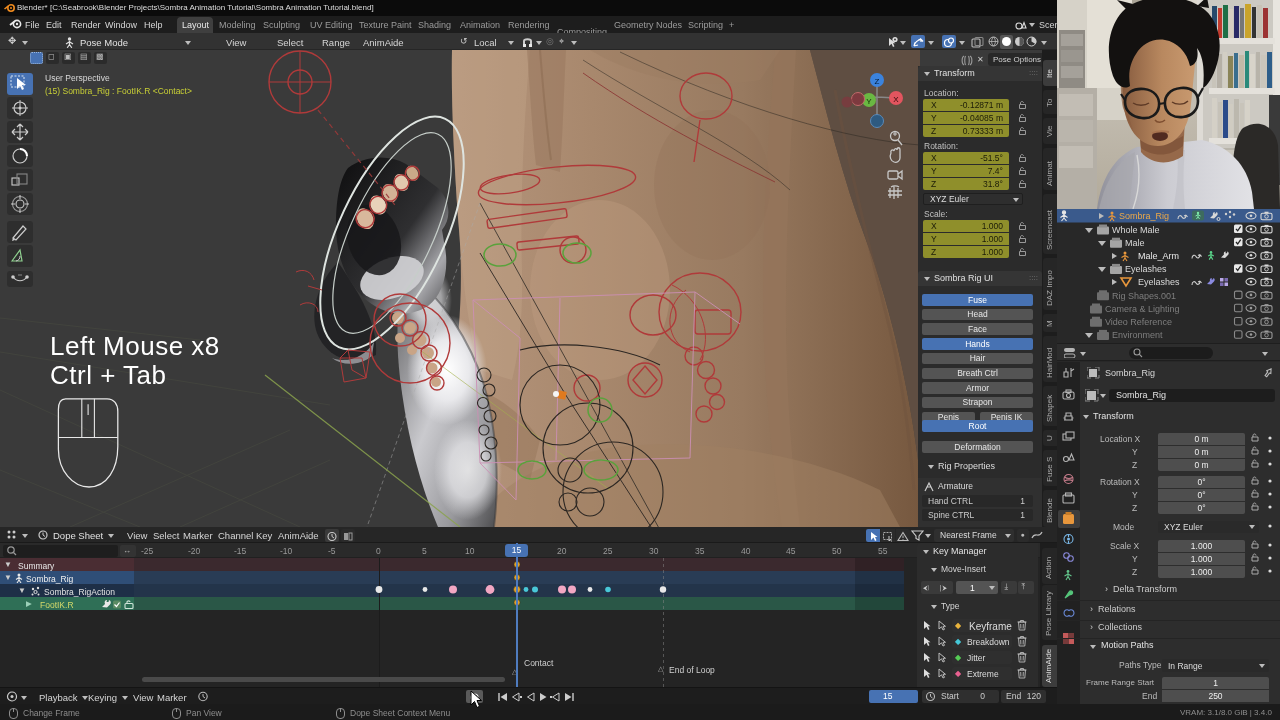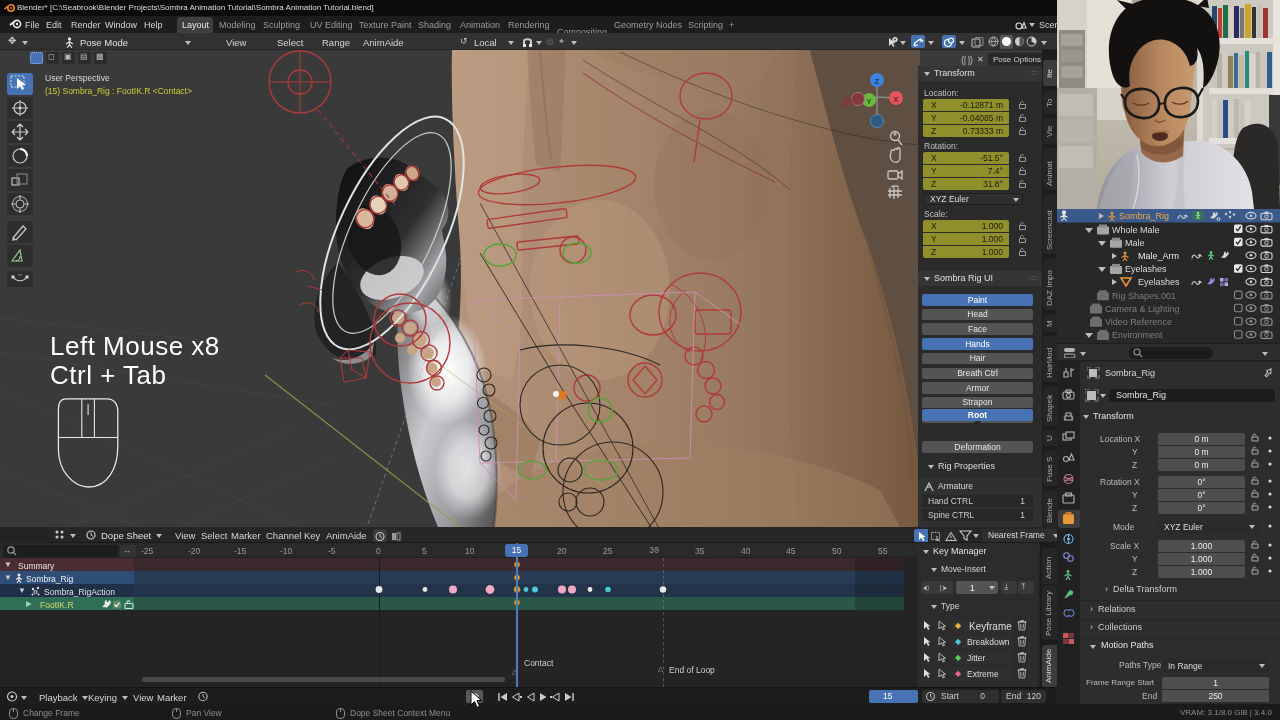--- a/index.html
+++ b/index.html
@@ -477,21 +477,21 @@
         <svg class="abs" style="left:100px;top:181px;" width="10" height="10">
           <path d="M2.5 4.5 L2.5 3 C2.5 1 5.5 1 5.5 3 M1.5 4.5 L7.5 4.5 L7.5 8.5 L1.5 8.5 Z" stroke="#999" fill="none"></path>
         </svg>
 
   <div class="abs" style="left:0;top:205px;width:124px;height:15px;background:#353535;border-radius:3px 3px 0 0;">
     <span class="chev abs" style="left:6px;top:6px;"></span>
           <span class="abs" style="left:16px;top:2px;font-size:9px;color:#e0e0e0;">Sombra Rig UI</span>
     <span class="abs" style="right:4px;top:2px;font-size:8px;color:#777;">::::</span>
   </div>
   <div class="abs" style="left:4px;top:228px;width:111px;height:11.5px;background:#4772b3;border-radius:2px;">
-          <span style="position:absolute;left:0;right:0;top:0.5px;font-size:8.5px;color:#fff;text-align:center;">Paint</span>
+          <span style="position:absolute;left:0;right:0;top:0.5px;font-size:8.5px;color:#fff;text-align:center;">Fuse</span>
         </div>
   <div class="abs" style="left:4px;top:242.7px;width:111px;height:11.5px;background:#545454;border-radius:2px;">
           <span style="position:absolute;left:0;right:0;top:0.5px;font-size:8.5px;color:#e8e8e8;text-align:center;">Head</span>
         </div>
   <div class="abs" style="left:4px;top:257.4px;width:111px;height:11.5px;background:#545454;border-radius:2px;">
           <span style="position:absolute;left:0;right:0;top:0.5px;font-size:8.5px;color:#e8e8e8;text-align:center;">Face</span>
         </div>
   <div class="abs" style="left:4px;top:272.1px;width:111px;height:11.5px;background:#4772b3;border-radius:2px;">
           <span style="position:absolute;left:0;right:0;top:0.5px;font-size:8.5px;color:#fff;text-align:center;">Hands</span>
         </div>
@@ -506,21 +506,21 @@
         </div>
   <div class="abs" style="left:4px;top:330.9px;width:111px;height:11.5px;background:#545454;border-radius:2px;">
           <span style="position:absolute;left:0;right:0;top:0.5px;font-size:8.5px;color:#e8e8e8;text-align:center;">Strapon</span>
         </div>
   <div class="abs" style="left:4px;top:345.6px;width:53px;height:11.5px;background:#545454;border-radius:2px;">
           <span style="position:absolute;left:0;right:0;top:0.5px;font-size:8.5px;color:#e8e8e8;text-align:center;">Penis</span>
         </div>
   <div class="abs" style="left:62px;top:345.6px;width:53px;height:11.5px;background:#545454;border-radius:2px;">
           <span style="position:absolute;left:0;right:0;top:0.5px;font-size:8.5px;color:#e8e8e8;text-align:center;">Penis IK</span>
         </div>
-  <div class="abs" style="left:4px;top:343px;width:111px;height:11.5px;background:#4772b3;border-radius:2px;font-weight:bold;">
+  <div class="abs" style="left:4px;top:354px;width:111px;height:11.5px;background:#4772b3;border-radius:2px;">
           <span style="position:absolute;left:0;right:0;top:0.5px;font-size:8.5px;color:#fff;text-align:center;">Root</span>
         </div>
   <div class="abs" style="left:4px;top:375px;width:111px;height:11.5px;background:#545454;border-radius:2px;">
           <span style="position:absolute;left:0;right:0;top:0.5px;font-size:8.5px;color:#e8e8e8;text-align:center;">Deformation</span>
         </div>
   <div class="abs" style="left:10px;top:395px;">
           <span class="chev abs" style="left:0;top:4px;"></span>
           <span class="abs" style="left:10px;top:0;font-size:9px;color:#ddd;white-space:nowrap;">Rig Properties</span>
         </div>
   <div class="abs" style="left:0;top:412px;width:124px;height:49px;background:#303030;">
@@ -574,21 +574,21 @@
           <span style="position:absolute;left:2px;top:32px;font-size:8px;color:#aaa;transform:rotate(-90deg);transform-origin:0 0;white-space:nowrap;">Fuse S</span>
         </div>
   <div class="abs" style="left:1px;top:440px;width:14px;height:37px;background:#262626;border-radius:3px 0 0 3px;">
           <span style="position:absolute;left:2px;top:33px;font-size:8px;color:#aaa;transform:rotate(-90deg);transform-origin:0 0;white-space:nowrap;">Blende</span>
         </div>
 </div>
 </div>
 
 <div id="dope" class="abs" style="left:0;top:527px;width:1057px;height:177px;background:#242424;overflow:hidden;">
 
-  <div class="abs" style="left:0;top:0;width:1057px;height:16px;background:#262626;border-bottom:1px solid #1a1a1a;margin-left:48px;">
+  <div class="abs" style="left:0;top:0;width:1057px;height:16px;background:#262626;border-bottom:1px solid #1a1a1a;">
     <svg class="abs" style="left:6px;top:3px;" width="14" height="10">
           <circle cx="3" cy="2" r="1.5" fill="#ccc"></circle>
           <circle cx="8" cy="2" r="1.5" fill="#ccc"></circle>
           <circle cx="3" cy="7" r="1.5" fill="#ccc"></circle>
           <circle cx="8" cy="7" r="1.5" fill="#ccc"></circle>
         </svg>
         <span class="chev abs" style="left:22px;top:7px;"></span>
     <svg class="abs" style="left:38px;top:2.5px;" width="12" height="11">
           <circle cx="5" cy="5" r="4" fill="none" stroke="#ccc" stroke-width="1.2"></circle>
           <path d="M5 2.5 L5 5 L7 6.5" stroke="#ccc" stroke-width="1" fill="none"></path>
@@ -649,21 +649,21 @@
     <span class="abs" style="left:141px;top:3px;font-size:8.5px;color:#9a9a9a;">-25</span>
     <span class="abs" style="left:188px;top:3px;font-size:8.5px;color:#9a9a9a;">-20</span>
     <span class="abs" style="left:234px;top:3px;font-size:8.5px;color:#9a9a9a;">-15</span>
     <span class="abs" style="left:280px;top:3px;font-size:8.5px;color:#9a9a9a;">-10</span>
     <span class="abs" style="left:328px;top:3px;font-size:8.5px;color:#9a9a9a;">-5</span>
     <span class="abs" style="left:376px;top:3px;font-size:8.5px;color:#9a9a9a;">0</span>
     <span class="abs" style="left:422px;top:3px;font-size:8.5px;color:#9a9a9a;">5</span>
     <span class="abs" style="left:465px;top:3px;font-size:8.5px;color:#9a9a9a;">10</span>
     <span class="abs" style="left:557px;top:3px;font-size:8.5px;color:#9a9a9a;">20</span>
     <span class="abs" style="left:603px;top:3px;font-size:8.5px;color:#9a9a9a;">25</span>
-    <span class="abs" style="left:649px;top:3px;font-size:8.5px;color:#9a9a9a;font-family:Liberation Mono, monospace;">30</span>
+    <span class="abs" style="left:649px;top:3px;font-size:8.5px;color:#9a9a9a;">30</span>
     <span class="abs" style="left:695px;top:3px;font-size:8.5px;color:#9a9a9a;">35</span>
     <span class="abs" style="left:741px;top:3px;font-size:8.5px;color:#9a9a9a;">40</span>
     <span class="abs" style="left:786px;top:3px;font-size:8.5px;color:#9a9a9a;">45</span>
     <span class="abs" style="left:832px;top:3px;font-size:8.5px;color:#9a9a9a;">50</span>
     <span class="abs" style="left:878px;top:3px;font-size:8.5px;color:#9a9a9a;">55</span>
   </div>
 
   <div class="abs" style="left:0;top:31px;width:134px;height:13px;background:#4a2d33;"></div>
   <div class="abs" style="left:134px;top:31px;width:770px;height:13px;background:#3b292e;"></div>
   <div class="abs" style="left:0;top:44px;width:134px;height:13px;background:#2f4e77;"></div>

